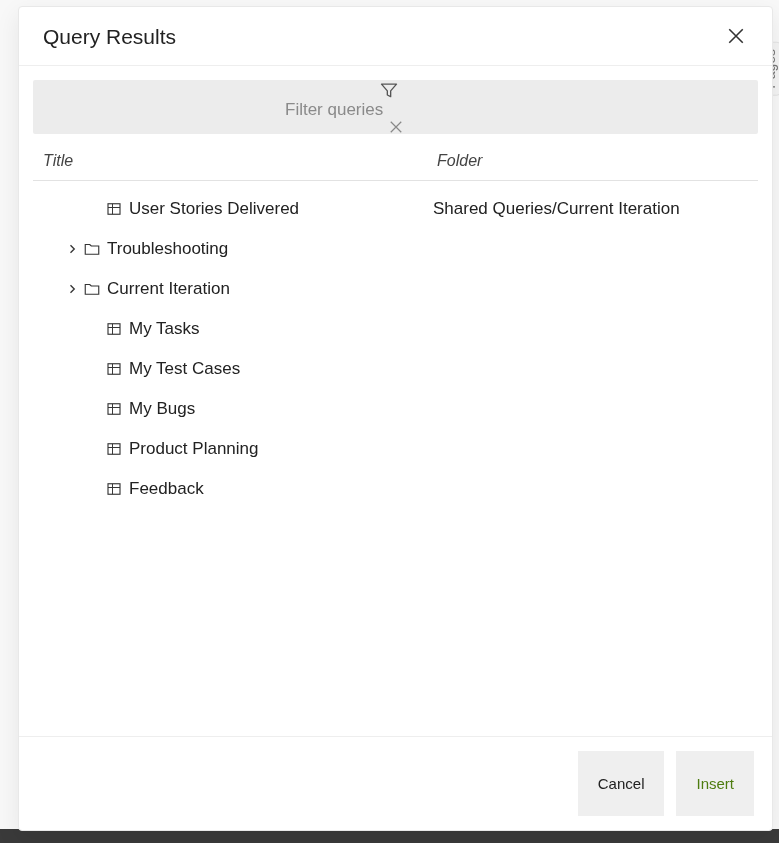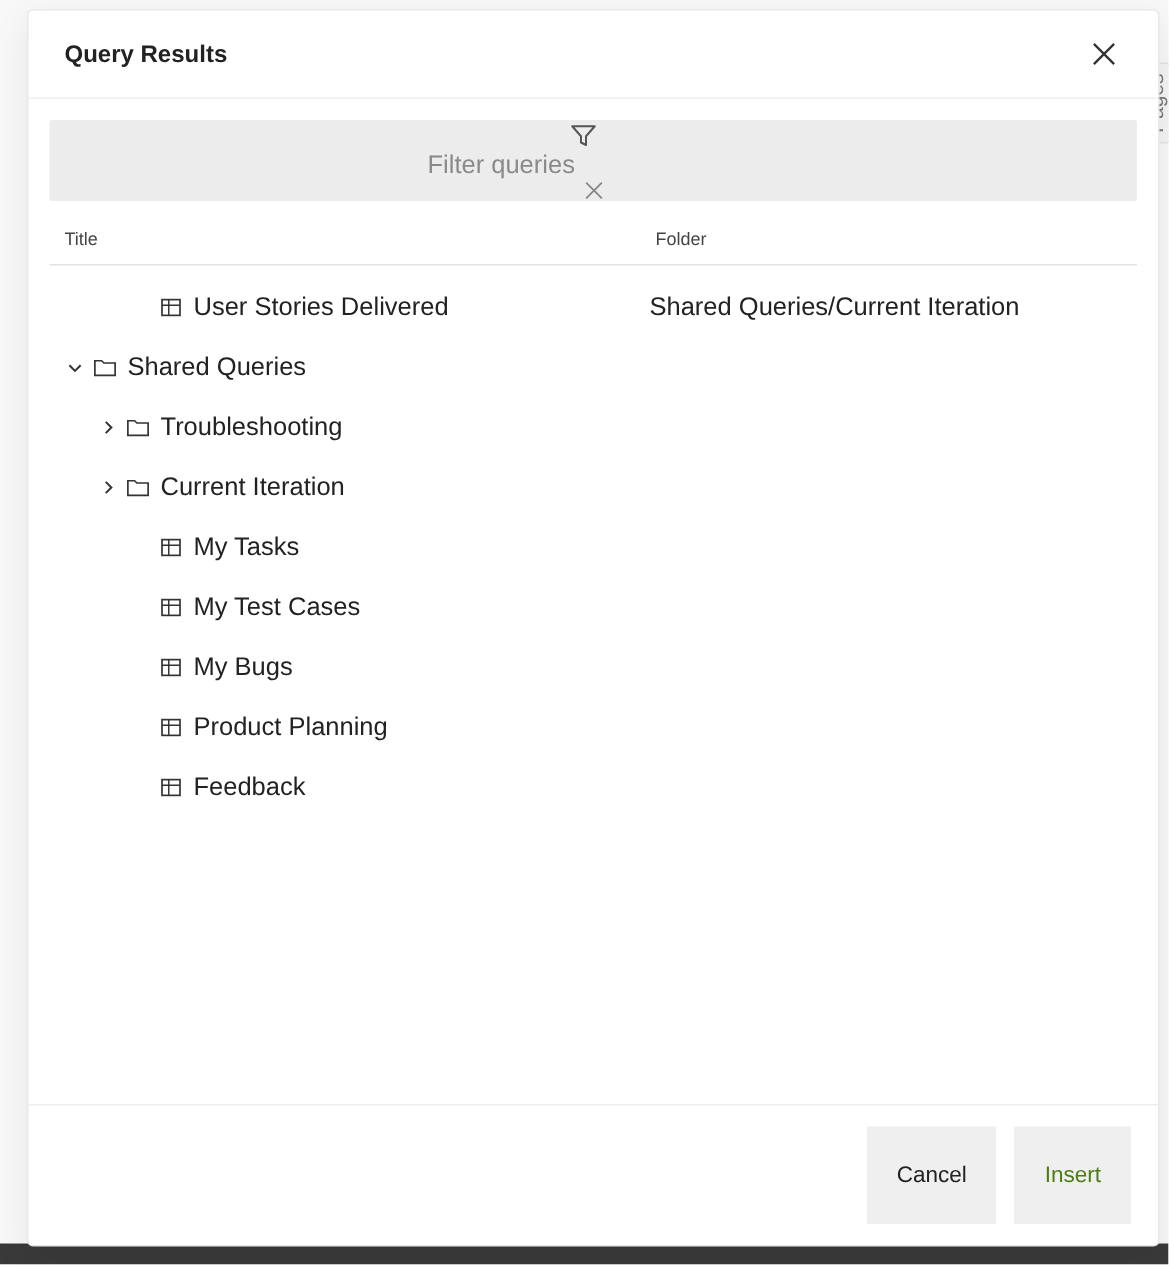--- a/index.html
+++ b/index.html
@@ -25,22 +25,22 @@
       flex-direction: column;
     }
     .dialog-header {
       display: flex;
       align-items: center;
       justify-content: space-between;
       padding: 18px 24px 16px 24px;
       border-bottom: 1px solid #eee;
     }
     .dialog-title {
-      font-size: 16px;
-      font-weight: 700;
+      font-size: 21px;
+      font-weight: 400;
       color: #222;
     }
     .close-btn {
       width: 24px;
       height: 24px;
       cursor: pointer;
       color: #333;
       background: none;
       border: none;
       display:flex;
@@ -83,24 +83,25 @@
       background:none;
       border:none;
       cursor:pointer;
       display:flex;
       align-items:center;
       justify-content:center;
     }
     .columns-header {
       display: flex;
       padding: 14px 10px 10px 10px;
-      font-size: 12px;
+      font-size: 16px;
       color: #444;
       border-bottom: 1px solid #e2e2e2;
       margin-top: 4px;
+      font-style: italic;
     }
     .col-title { flex: 0 0 394px; }
     .col-folder { flex: 1; }
     .tree {
       padding: 8px 4px 20px 4px;
       font-size: 17px;
       color: #222;
     }
     .row {
       display: flex;
@@ -223,36 +224,20 @@
                 <rect x="4" y="5" width="16" height="14" fill="none" stroke="currentColor" stroke-width="1.5"></rect>
                 <line x1="4" y1="10" x2="20" y2="10" stroke="currentColor" stroke-width="1.3"></line>
                 <line x1="10" y1="5" x2="10" y2="19" stroke="currentColor" stroke-width="1.3"></line>
               </svg>
             </span>
             <span>User Stories Delivered</span>
           </div>
           <div class="row-folder-cell">Shared Queries/Current Iteration</div>
         </div>
         <div class="row">
-          <div class="row-title-cell indent-0">
-            <span class="chev">
-              <svg width="12" height="12" viewBox="0 0 16 16">
-                <path d="M3 6 L8 11 L13 6" fill="none" stroke="currentColor" stroke-width="1.8"></path>
-              </svg>
-            </span>
-            <span class="node-icon">
-              <svg width="18" height="18" viewBox="0 0 24 24">
-                <path d="M3 6 H9 L11 8 H21 V19 H3 Z" fill="none" stroke="currentColor" stroke-width="1.5"></path>
-              </svg>
-            </span>
-            <span>Shared Queries</span>
-          </div>
-          <div class="row-folder-cell"></div>
-        </div>
-        <div class="row">
           <div class="row-title-cell indent-1">
             <span class="chev">
               <svg width="12" height="12" viewBox="0 0 16 16">
                 <path d="M6 3 L11 8 L6 13" fill="none" stroke="currentColor" stroke-width="1.8"></path>
               </svg>
             </span>
             <span class="node-icon">
               <svg width="18" height="18" viewBox="0 0 24 24">
                 <path d="M3 6 H9 L11 8 H21 V19 H3 Z" fill="none" stroke="currentColor" stroke-width="1.5"></path>
               </svg>

